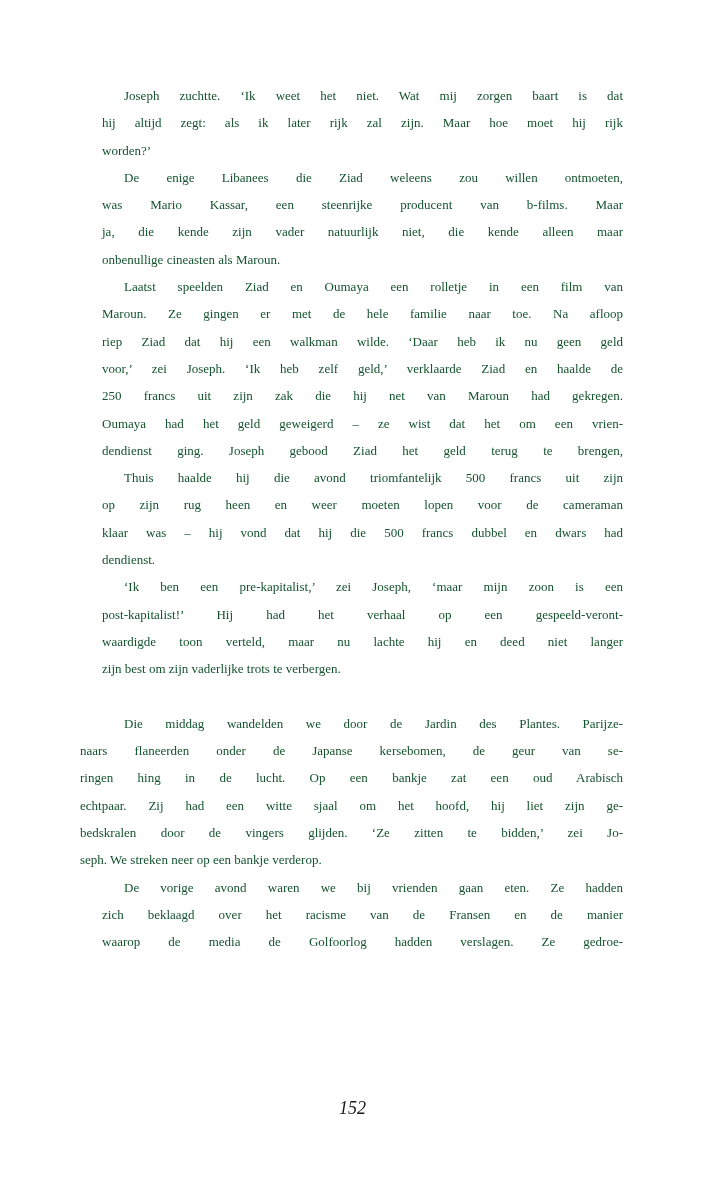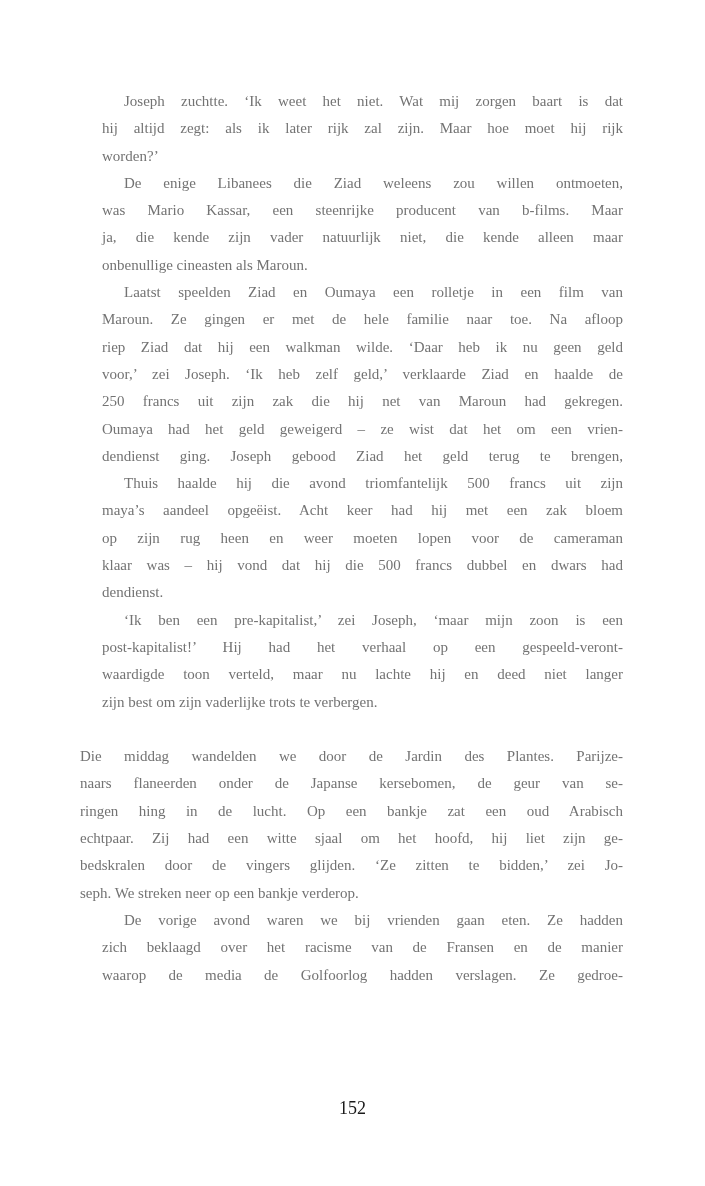--- a/index.html
+++ b/index.html
@@ -9,26 +9,26 @@
     }
     body {
       width: 705px;
       height: 1186px;
       position: relative;
       overflow: hidden;
     }
     .page {
       position: absolute;
       left: 80px;
-      top: 88px;
+      top: 82px;
       width: 543px;
       font-family: "Liberation Serif", "DejaVu Serif", serif;
-      font-size: 15px;
+      font-size: 13px;
       line-height: 27.3px;
-      color: #737373;
+      color: #14532d;
     }
     .page p {
       margin: 0;
       text-align: justify;
       text-indent: 22px;
       hyphens: manual;
     }
     .page p.no-indent {
       text-indent: 0;
     }
@@ -38,33 +38,35 @@
       text-align-last: justify;
     }
     .page p .line.last {
       text-align-last: left;
     }
     .page p .line.first {
       padding-left: 22px;
     }
     .page p.no-indent .line.first {
       padding-left: 0;
+      margin-left: 44px;
     }
     .section-break {
       height: 27.3px;
     }
     .page-number {
       position: absolute;
       top: 1098px;
       left: 0;
       width: 705px;
       text-align: center;
       font-family: "Liberation Serif", "DejaVu Serif", serif;
       font-size: 18px;
       color: #1a1a1a;
+      font-style: italic;
     }
   </style>
 </head>
 <body>
 
 <div class="page">
 
   <div>
     <p>
       <span class="line first">Joseph zuchtte. ‘Ik weet het niet. Wat mij zorgen baart is dat</span>
@@ -81,21 +83,20 @@
       <span class="line first">Laatst speelden Ziad en Oumaya een rolletje in een film van</span>
       <span class="line">Maroun. Ze gingen er met de hele familie naar toe. Na afloop</span>
       <span class="line">riep Ziad dat hij een walkman wilde. ‘Daar heb ik nu geen geld</span>
       <span class="line">voor,’ zei Joseph. ‘Ik heb zelf geld,’ verklaarde Ziad en haalde de</span>
       <span class="line">250 francs uit zijn zak die hij net van Maroun had gekregen.</span>
       <span class="line">Oumaya had het geld geweigerd – ze wist dat het om een vrien-</span>
       <span class="line">dendienst ging. Joseph gebood Ziad het geld terug te brengen,</span>
     </p>
     <p>
       <span class="line first">Thuis haalde hij die avond triomfantelijk 500 francs uit zijn</span>
-      <span class="line">maya’s aandeel opgeëist. Acht keer had hij met een zak bloem</span>
       <span class="line">op zijn rug heen en weer moeten lopen voor de cameraman</span>
       <span class="line">klaar was – hij vond dat hij die 500 francs dubbel en dwars had</span>
       <span class="line last">dendienst.</span>
     </p>
     <p>
       <span class="line first">‘Ik ben een pre-kapitalist,’ zei Joseph, ‘maar mijn zoon is een</span>
       <span class="line">post-kapitalist!’ Hij had het verhaal op een gespeeld-veront-</span>
       <span class="line">waardigde toon verteld, maar nu lachte hij en deed niet langer</span>
       <span class="line last">zijn best om zijn vaderlijke trots te verbergen.</span>
     </p>

